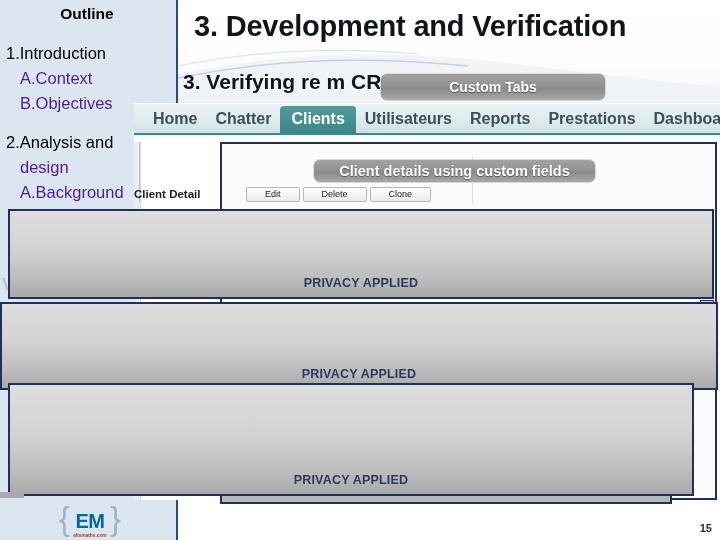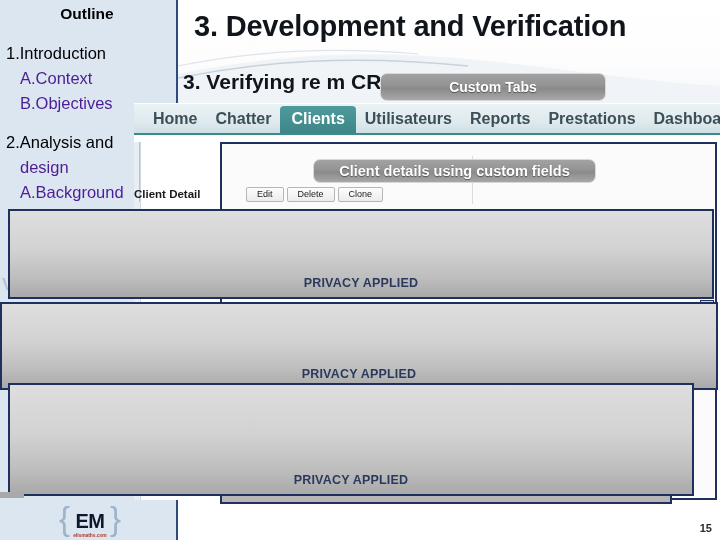--- a/index.html
+++ b/index.html
@@ -179,21 +179,21 @@
     display: flex;
     gap: 3px;
   }
   .detail-actions button {
     font-family: "Liberation Sans", sans-serif;
     font-size: 9px;
     color: #222;
     background: linear-gradient(180deg,#fdfdfd 0%, #ececec 100%);
     border: 1px solid #b6b6b6;
     border-radius: 2px;
-    padding: 1px 10px;
+    padding: 1px 18px;
     line-height: 11px;
     cursor: pointer;
   }
   .left-rail {
     position: absolute;
     left: 0px; top: 7px;
     width: 6px; height: 358px;
     background: #e9eef5;
     border-right: 1px solid #cfd7e3;
   }
@@ -276,21 +276,21 @@
     flex-direction: column;
     align-items: center;
     justify-content: center;
   }
   .logo .brace { position:absolute; top:2px; font-size:33px; color:#9fb4c9; line-height:33px; }
   .logo .brace.l { left: 2px; }
   .logo .brace.r { right: 2px; }
   .logo .em {
     font-size: 20px;
     font-weight: bold;
-    color: #0f172a;
+    color: #0369a1;
     line-height: 20px;
     letter-spacing: -0.5px;
     margin-top: 10px;
   }
   .logo .url {
     font-size: 5px;
     font-weight: bold;
     color: #b03a2e;
     line-height: 6px;
     margin-top: 1px;

